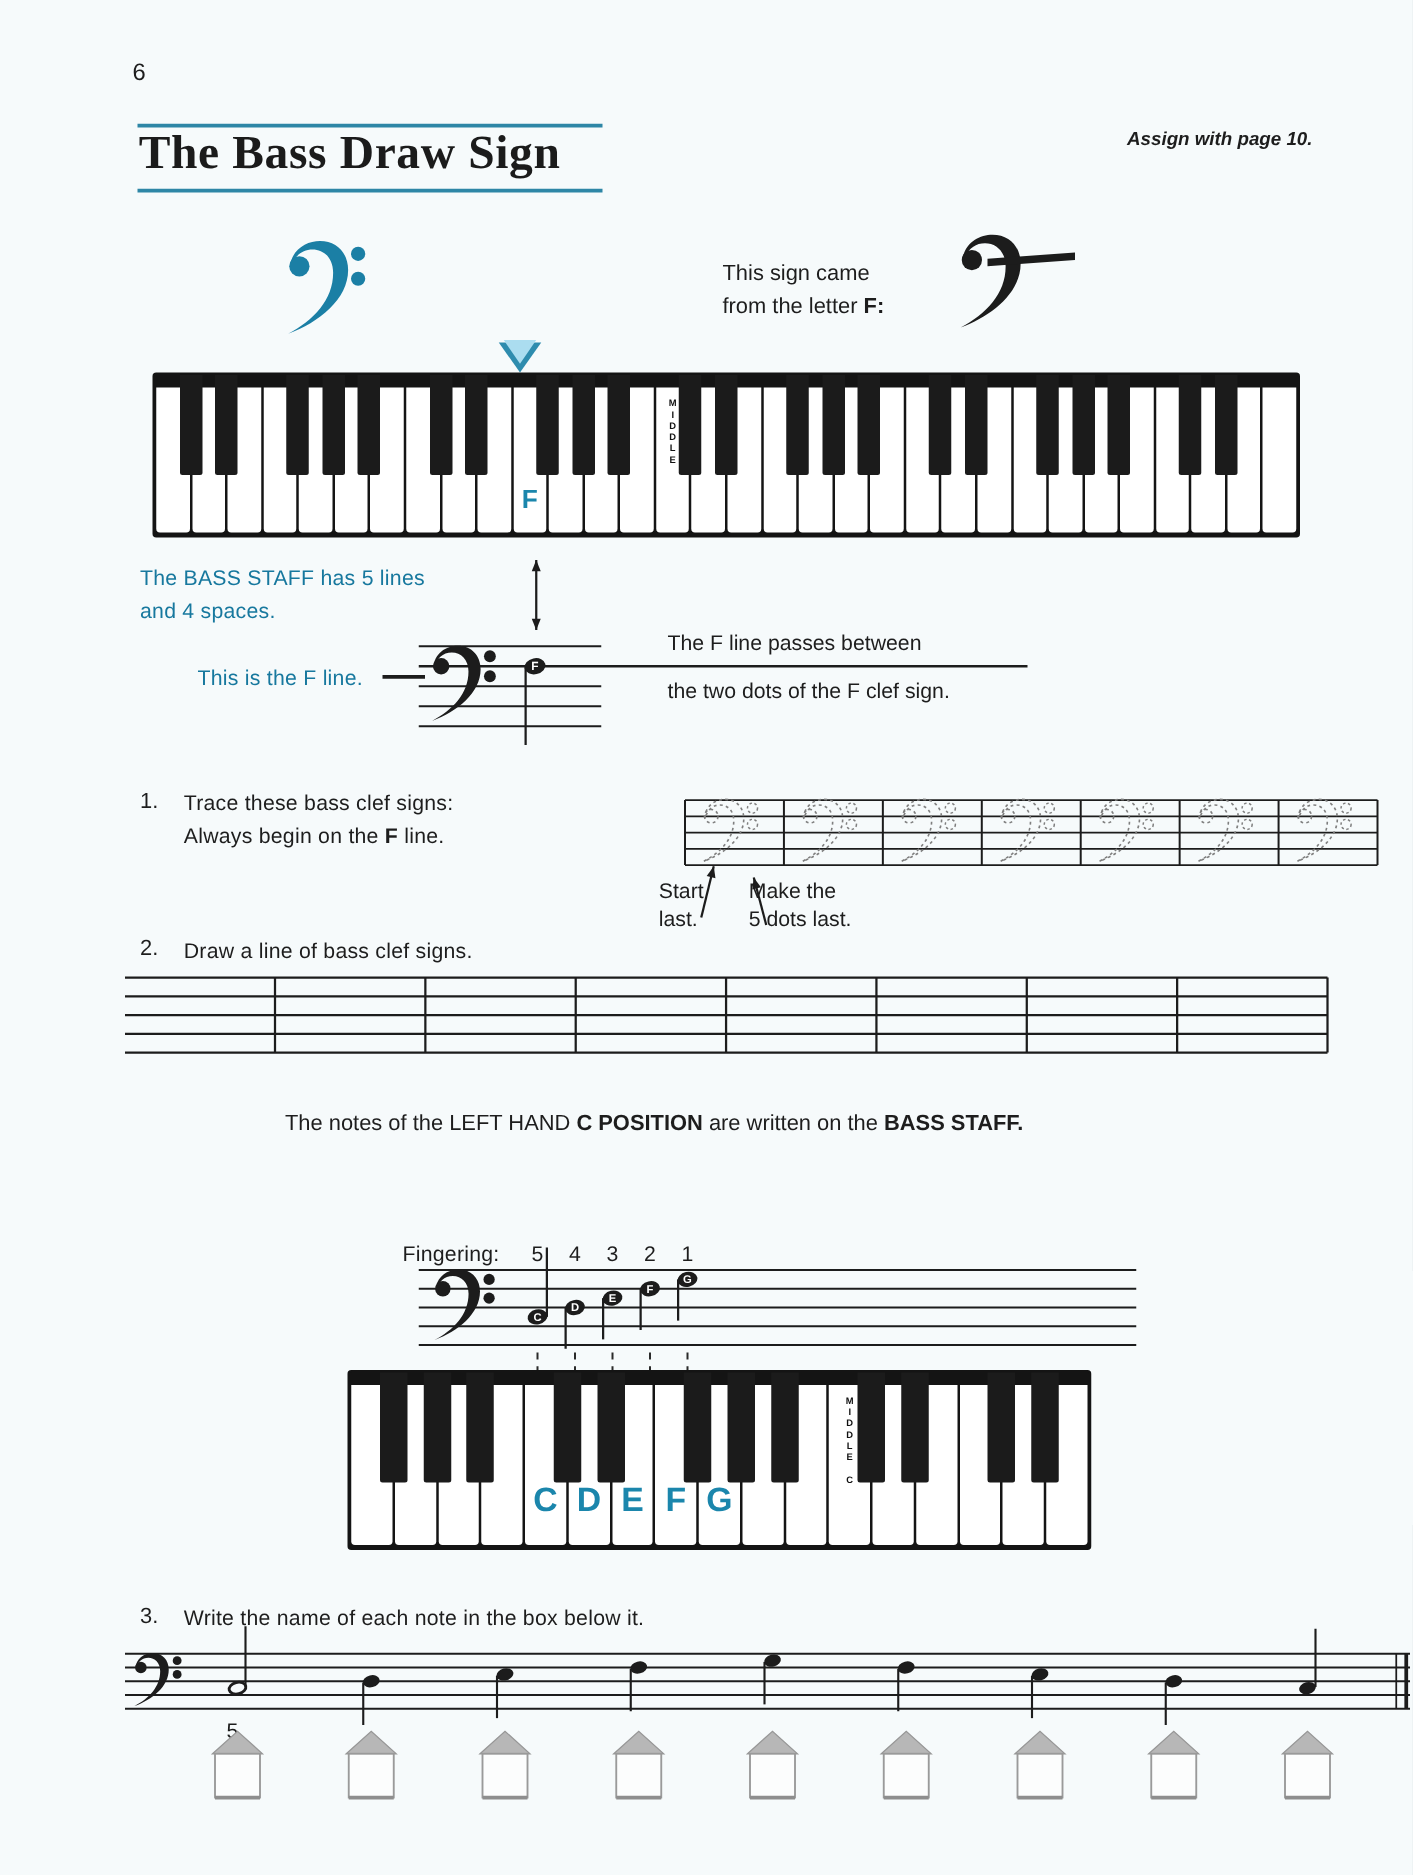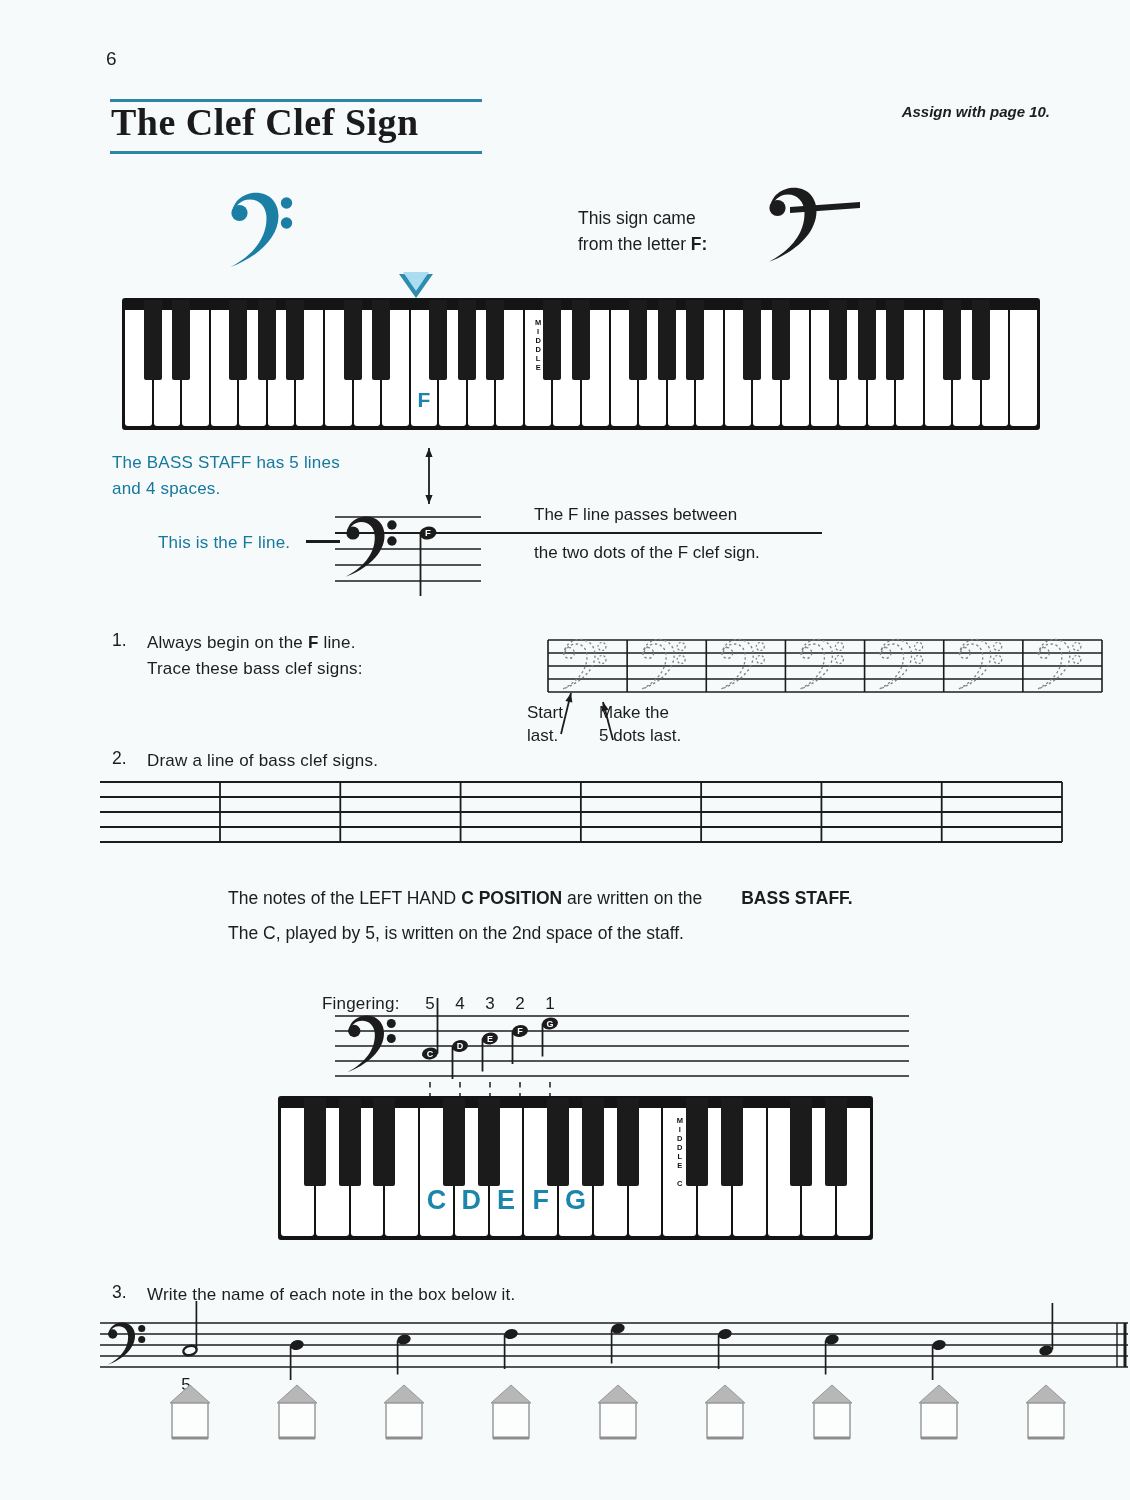--- a/index.html
+++ b/index.html
@@ -37,21 +37,21 @@
 </style>
 </head>
 <body>
 
 <div class="page">
 
   <div class="abs pagenum">6</div>
   <div class="abs assign">Assign with page 10.</div>
 
   <div class="abs rule rule-top"></div>
-  <h1 class="title">The Clef Clef Sign</h1>
+  <h1 class="title">The Bass Draw Sign</h1>
   <div class="abs rule rule-bottom"></div>
 
   <svg id="clef-icon" style="left:222px;top:191px;" width="92" height="90">
       <g transform="translate(4,0.25) scale(1.5)">
         <path d="M4,16 C4,6 12.5,1 20,1 C29,1 35,7.5 35,16.5 C35,32 19.5,44.5 3,50.5 C16.5,43.5 27,32.5 27,18 C27,10 22,5.5 16,5.5 C10,5.5 6,9.5 4,16 Z" fill="#1B7FA5"></path>
         <circle cx="9" cy="14.5" r="5.4" fill="#1B7FA5"></circle>
       </g>
       <circle cx="64.5" cy="12" r="5.7" fill="#1B7FA5"></circle>
       <circle cx="64.5" cy="32" r="5.7" fill="#1B7FA5"></circle>
     </svg>
@@ -166,22 +166,22 @@
       <line x1="90.5" y1="30" x2="90.5" y2="93" stroke="#1c1c1c" stroke-width="1.8"></line>
       <ellipse cx="98" cy="30" rx="8.5" ry="6.4" fill="#1c1c1c" transform="rotate(-12 98 30)"></ellipse>
       <text x="98" y="33.4" text-anchor="middle" fill="#fff" font-size="9.5px" font-weight="bold" font-family="Liberation Sans,sans-serif">F</text>
     </svg>
 
   <div class="abs cap" style="left:534px;top:503px;">The F line passes between</div>
   <div class="abs cap" style="left:534px;top:541px;">the two dots of the F clef sign.</div>
 
   <div class="abs exnum" style="left:112px;top:630px;">1.</div>
   <div class="abs t17" style="left:147px;top:630px;">
+    <div><span>Trace these bass clef signs:</span></div>
     <div><span>Always begin on the </span><span style="font-weight: bold;">F</span><span> line.</span></div>
-    <div><span>Trace these bass clef signs:</span></div>
   </div>
 
   <svg id="trace-staff" style="left:545px;top:630px;" width="560" height="120">
       <line x1="3" y1="10" x2="557" y2="10" stroke="#1c1c1c" stroke-width="1.4"></line>
       <line x1="3" y1="23" x2="557" y2="23" stroke="#1c1c1c" stroke-width="1.4"></line>
       <line x1="3" y1="36" x2="557" y2="36" stroke="#1c1c1c" stroke-width="1.4"></line>
       <line x1="3" y1="49" x2="557" y2="49" stroke="#1c1c1c" stroke-width="1.4"></line>
       <line x1="3" y1="62" x2="557" y2="62" stroke="#1c1c1c" stroke-width="1.4"></line>
       <line x1="3" y1="10" x2="3" y2="62" stroke="#1c1c1c" stroke-width="1.6"></line>
       <line x1="82.14285714285714" y1="10" x2="82.14285714285714" y2="62" stroke="#1c1c1c" stroke-width="1.6"></line>
@@ -261,22 +261,21 @@
       <line x1="245.28571428571428" y1="6" x2="245.28571428571428" y2="66" stroke="#1c1c1c" stroke-width="1.8"></line>
       <line x1="365.57142857142856" y1="6" x2="365.57142857142856" y2="66" stroke="#1c1c1c" stroke-width="1.8"></line>
       <line x1="485.8571428571429" y1="6" x2="485.8571428571429" y2="66" stroke="#1c1c1c" stroke-width="1.8"></line>
       <line x1="606.1428571428571" y1="6" x2="606.1428571428571" y2="66" stroke="#1c1c1c" stroke-width="1.8"></line>
       <line x1="726.4285714285714" y1="6" x2="726.4285714285714" y2="66" stroke="#1c1c1c" stroke-width="1.8"></line>
       <line x1="846.7142857142858" y1="6" x2="846.7142857142858" y2="66" stroke="#1c1c1c" stroke-width="1.8"></line>
       <line x1="967" y1="6" x2="967" y2="66" stroke="#1c1c1c" stroke-width="1.8"></line>
     </svg>
 
   <div class="abs para" style="left:228px;top:886px;">
-    <div style="margin-bottom:10px;"><span>The notes of the LEFT HAND </span><span style="font-weight: bold;">C POSITION</span><span> are written on the </span><span style="font-weight: bold; margin-left: 34px;">BASS STAFF.</span></div>
-    <div><span>The C, played by 5, is written on the 2nd space of the staff.</span></div>
+    <div style="margin-bottom:10px;"><span>The notes of the LEFT HAND </span><span style="font-weight: bold;">C POSITION</span><span> are written on the </span><span style="font-weight: bold;">BASS STAFF.</span></div>
   </div>
 
   <div class="abs t17" style="left:322px;top:991px;">Fingering:</div>
 
   <svg id="staff2" style="left:332px;top:1006px;" width="585" height="170">
       <line x1="3" y1="10" x2="577" y2="10" stroke="#1c1c1c" stroke-width="1.6"></line>
       <line x1="3" y1="25" x2="577" y2="25" stroke="#1c1c1c" stroke-width="1.6"></line>
       <line x1="3" y1="40" x2="577" y2="40" stroke="#1c1c1c" stroke-width="1.6"></line>
       <line x1="3" y1="55" x2="577" y2="55" stroke="#1c1c1c" stroke-width="1.6"></line>
       <line x1="3" y1="70" x2="577" y2="70" stroke="#1c1c1c" stroke-width="1.6"></line>

